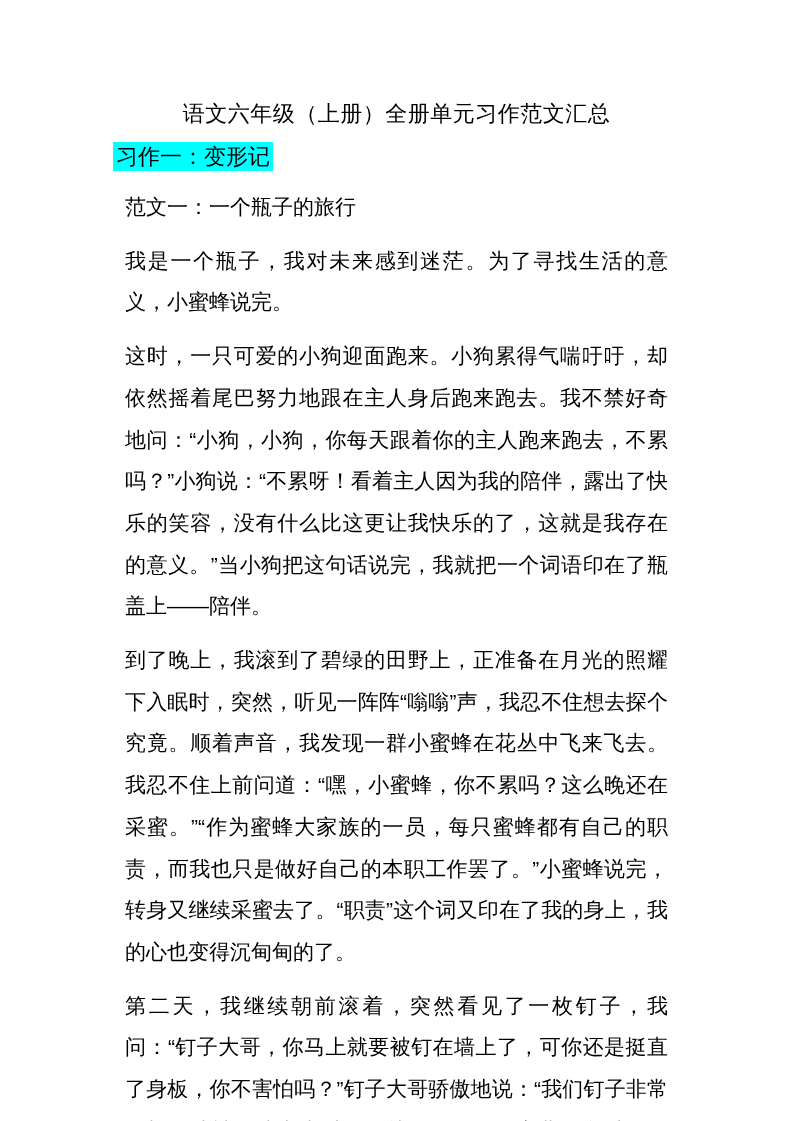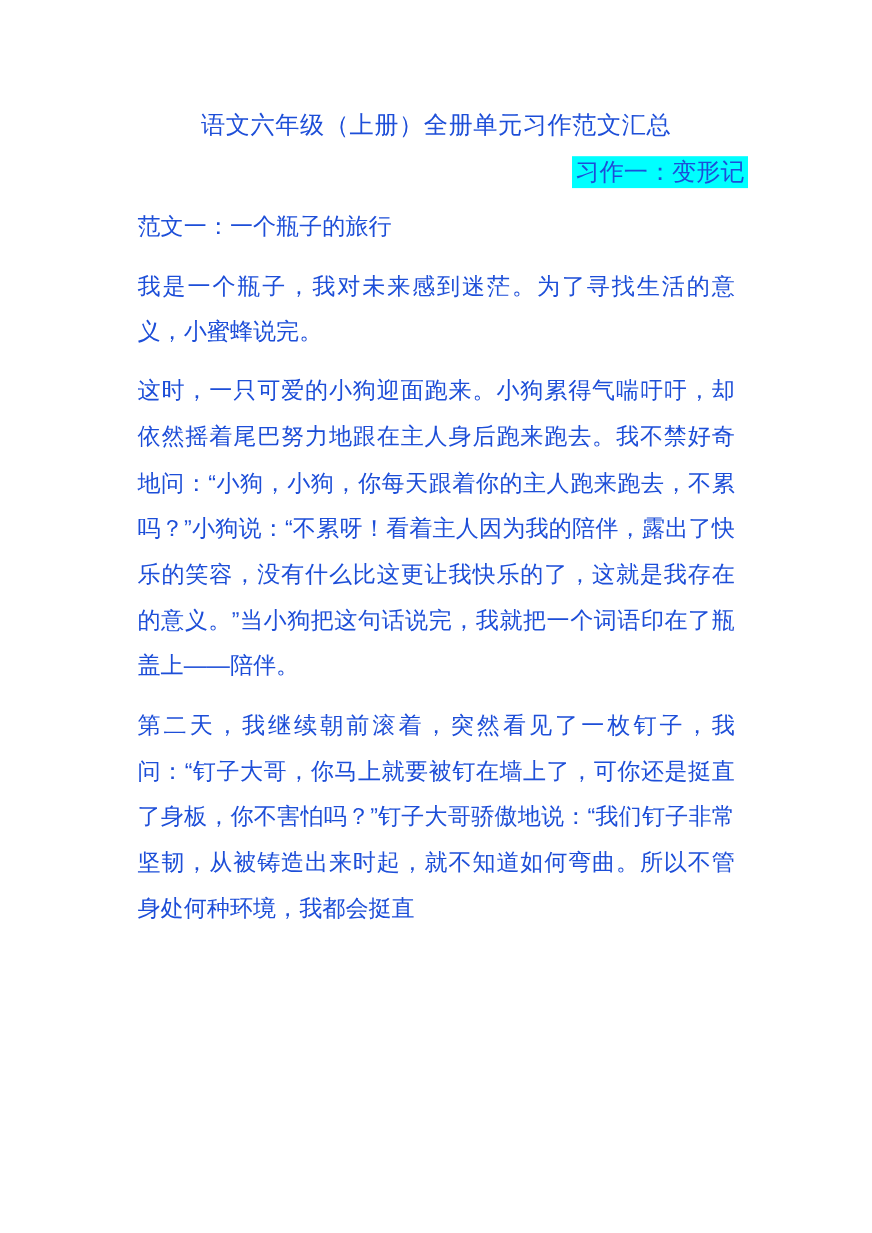--- a/index.html
+++ b/index.html
@@ -6,36 +6,36 @@
     margin: 0;
     padding: 0;
     background: #ffffff;
   }
   .page {
     position: relative;
     width: 793px;
     height: 1121px;
     background: #ffffff;
     overflow: hidden;
-    color: #1d4ed8;
+    color: #000000;
     font-family: "Liberation Sans", sans-serif;
   }
   .content {
     padding: 97px 113px 0 113px;
   }
   .doc-title {
     text-align: center;
     font-size: 22px;
     line-height: 34px;
     font-weight: 400;
     letter-spacing: 0.5px;
     white-space: nowrap;
   }
   .section-heading {
-    text-align: right;
+    text-align: left;
     font-size: 22px;
     line-height: 34px;
     margin-top: 9px;
     font-weight: 400;
   }
   .section-heading .hl {
     background: #00ffff;
     padding: 2px 3px;
   }
   .body-text {
@@ -56,16 +56,17 @@
 <div class="page">
   <div class="content">
     <div class="doc-title">语文六年级（上册）全册单元习作范文汇总</div>
     <div class="section-heading">
       <span class="hl">习作一：变形记</span>
     </div>
     <div class="body-text">
       <p>范文一：一个瓶子的旅行</p>
       <p>我是一个瓶子，我对未来感到迷茫。为了寻找生活的意义，小蜜蜂说完。</p>
       <p>这时，一只可爱的小狗迎面跑来。小狗累得气喘吁吁，却依然摇着尾巴努力地跟在主人身后跑来跑去。我不禁好奇地问：“小狗，小狗，你每天跟着你的主人跑来跑去，不累吗？”小狗说：“不累呀！看着主人因为我的陪伴，露出了快乐的笑容，没有什么比这更让我快乐的了，这就是我存在的意义。”当小狗把这句话说完，我就把一个词语印在了瓶盖上——陪伴。</p>
+      <p>到了晚上，我滚到了碧绿的田野上，正准备在月光的照耀下入眠时，突然，听见一阵阵“嗡嗡”声，我忍不住想去探个究竟。顺着声音，我发现一群小蜜蜂在花丛中飞来飞去。我忍不住上前问道：“嘿，小蜜蜂，你不累吗？这么晚还在采蜜。”“作为蜜蜂大家族的一员，每只蜜蜂都有自己的职责，而我也只是做好自己的本职工作罢了。”小蜜蜂说完，转身又继续采蜜去了。“职责”这个词又印在了我的身上，我的心也变得沉甸甸的了。</p>
       <p>第二天，我继续朝前滚着，突然看见了一枚钉子，我问：“钉子大哥，你马上就要被钉在墙上了，可你还是挺直了身板，你不害怕吗？”钉子大哥骄傲地说：“我们钉子非常坚韧，从被铸造出来时起，就不知道如何弯曲。所以不管身处何种环境，我都会挺直</p>
     </div>
   </div>
 </div>
 
 </body></html>

